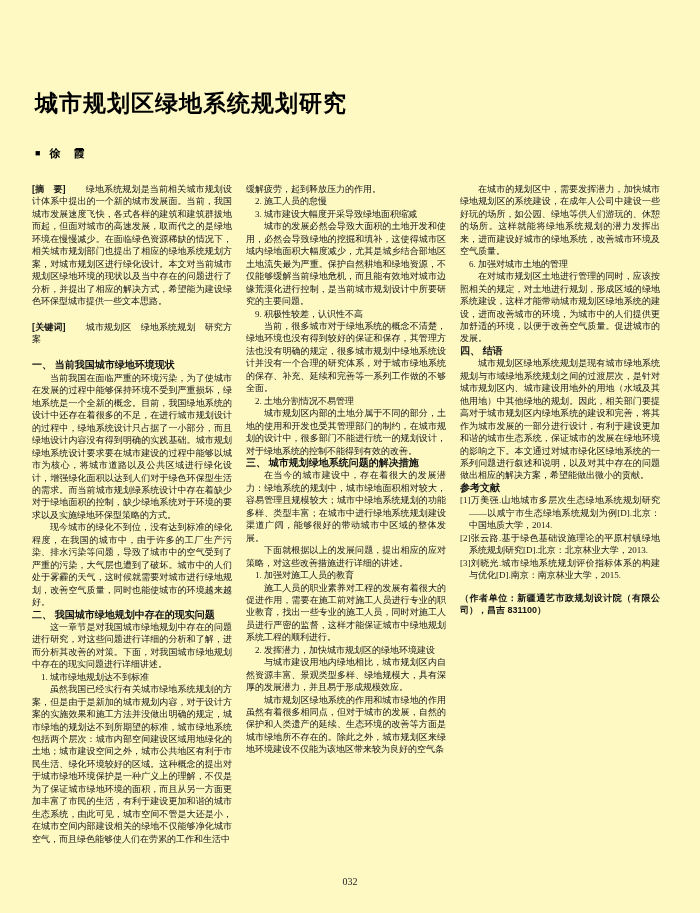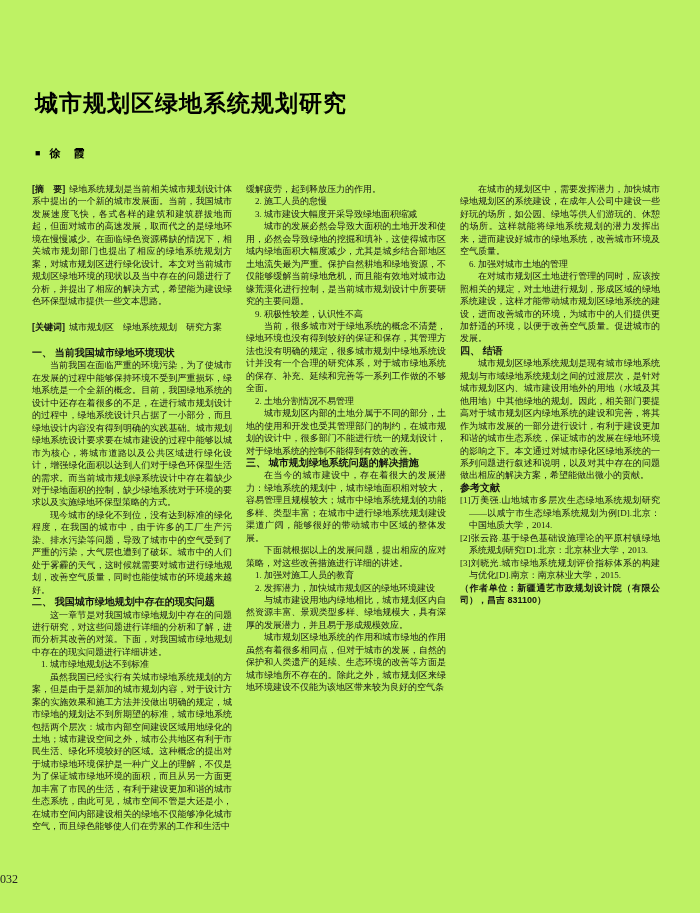--- a/index.html
+++ b/index.html
@@ -1,17 +1,17 @@
 <!DOCTYPE html>
 <html><head>
 <meta charset="utf-8">
 <style>
   html,body{margin:0;padding:0;background:#888;}
   .page{
-    width:700px;height:913px;margin:0 auto;background:#bef264;position:relative;
+    width:700px;height:913px;margin:0 auto;background:#fef9c3;position:relative;
     font-family:"Liberation Serif","DejaVu Serif",serif;color:#141414;
     box-sizing:border-box;overflow:hidden;
   }
   header{padding:88px 35px 0 35px;}
   h1.title{
     margin:0;font-family:"Liberation Sans","DejaVu Sans",sans-serif;
     font-weight:bold;font-size:23px;letter-spacing:1px;color:#000;
   }
   .author-line{
     margin-top:27px;font-family:"Liberation Sans","DejaVu Sans",sans-serif;
@@ -28,31 +28,31 @@
   }
   .para{margin:0;text-indent:2em;}
   .noind{text-indent:0;}
   .sub{text-indent:1em;}
   .h{
     text-indent:0;font-weight:bold;
     font-family:"Liberation Sans","DejaVu Sans",sans-serif;font-size:10px;
   }
   .bl{
     font-weight:bold;font-family:"Liberation Sans","DejaVu Sans",sans-serif;
-    margin-right:4px;
+    margin-right:20px;
   }
   .kw{margin:13px 0 14px 0;}
   .ref{padding-left:1em;text-indent:-1em;}
   .aff{
-    text-indent:0;font-weight:bold;
+    margin-top:10px;text-indent:0;font-weight:bold;
     font-family:"Liberation Sans","DejaVu Sans",sans-serif;
   }
   footer{
-    position:absolute;left:0;right:0;bottom:26px;text-align:left;
-    font-size:12px;color:#222;
+    position:absolute;left:0;right:0;bottom:26px;text-align:center;
+    font-size:10px;color:#222;
   }
 </style>
 </head>
 <body>
 
 <div class="page">
   <header>
     <h1 class="title">城市规划区绿地系统规划研究</h1>
     <div class="author-line">
       <span class="author-marker">■</span>
@@ -80,20 +80,21 @@
       <p class="para sub">3. 城市建设大幅度开采导致绿地面积缩减</p>
       <p class="para">城市的发展必然会导致大面积的土地开发和使用，必然会导致绿地的挖掘和填补，这使得城市区域内绿地面积大幅度减少，尤其是城乡结合部地区土地流失最为严重。保护自然耕地和绿地资源，不仅能够缓解当前绿地危机，而且能有效地对城市边缘荒漠化进行控制，是当前城市规划设计中所要研究的主要问题。</p>
       <p class="para sub">9. 积极性较差，认识性不高</p>
       <p class="para">当前，很多城市对于绿地系统的概念不清楚，绿地环境也没有得到较好的保证和保存，其管理方法也没有明确的规定，很多城市规划中绿地系统设计并没有一个合理的研究体系，对于城市绿地系统的保存、补充、延续和完善等一系列工作做的不够全面。</p>
       <p class="para sub">2. 土地分割情况不易管理</p>
       <p class="para">城市规划区内部的土地分属于不同的部分，土地的使用和开发也受其管理部门的制约，在城市规划的设计中，很多部门不能进行统一的规划设计，对于绿地系统的控制不能得到有效的改善。</p>
       <p class="para h">三、 城市规划绿地系统问题的解决措施</p>
       <p class="para">在当今的城市建设中，存在着很大的发展潜力：绿地系统的规划中，城市绿地面积相对较大，容易管理且规模较大；城市中绿地系统规划的功能多样、类型丰富；在城市中进行绿地系统规划建设渠道广阔，能够很好的带动城市中区域的整体发展。</p>
       <p class="para">下面就根据以上的发展问题，提出相应的应对策略，对这些改善措施进行详细的讲述。</p>
       <p class="para sub">1. 加强对施工人员的教育</p>
+      <p class="para">施工人员的职业素养对工程的发展有着很大的促进作用，需要在施工前对施工人员进行专业的职业教育，找出一些专业的施工人员，同时对施工人员进行严密的监督，这样才能保证城市中绿地规划系统工程的顺利进行。</p>
       <p class="para sub">2. 发挥潜力，加快城市规划区的绿地环境建设</p>
       <p class="para">与城市建设用地内绿地相比，城市规划区内自然资源丰富、景观类型多样、绿地规模大，具有深厚的发展潜力，并且易于形成规模效应。</p>
       <p class="para">城市规划区绿地系统的作用和城市绿地的作用虽然有着很多相同点，但对于城市的发展，自然的保护和人类遗产的延续、生态环境的改善等方面是城市绿地所不存在的。除此之外，城市规划区来绿地环境建设不仅能为该地区带来较为良好的空气条</p>
     </div>
 
     <div class="col">
       <p class="para">在城市的规划区中，需要发挥潜力，加快城市绿地规划区的系统建设，在成年人公司中建设一些好玩的场所，如公园、绿地等供人们游玩的、休憩的场所。这样就能将绿地系统规划的潜力发挥出来，进而建设好城市的绿地系统，改善城市环境及空气质量。</p>
       <p class="para sub">6. 加强对城市土地的管理</p>
       <p class="para">在对城市规划区土地进行管理的同时，应该按照相关的规定，对土地进行规划，形成区域的绿地系统建设，这样才能带动城市规划区绿地系统的建设，进而改善城市的环境，为城市中的人们提供更加舒适的环境，以便于改善空气质量。促进城市的发展。</p>
       <p class="para h">四、 结语</p>

